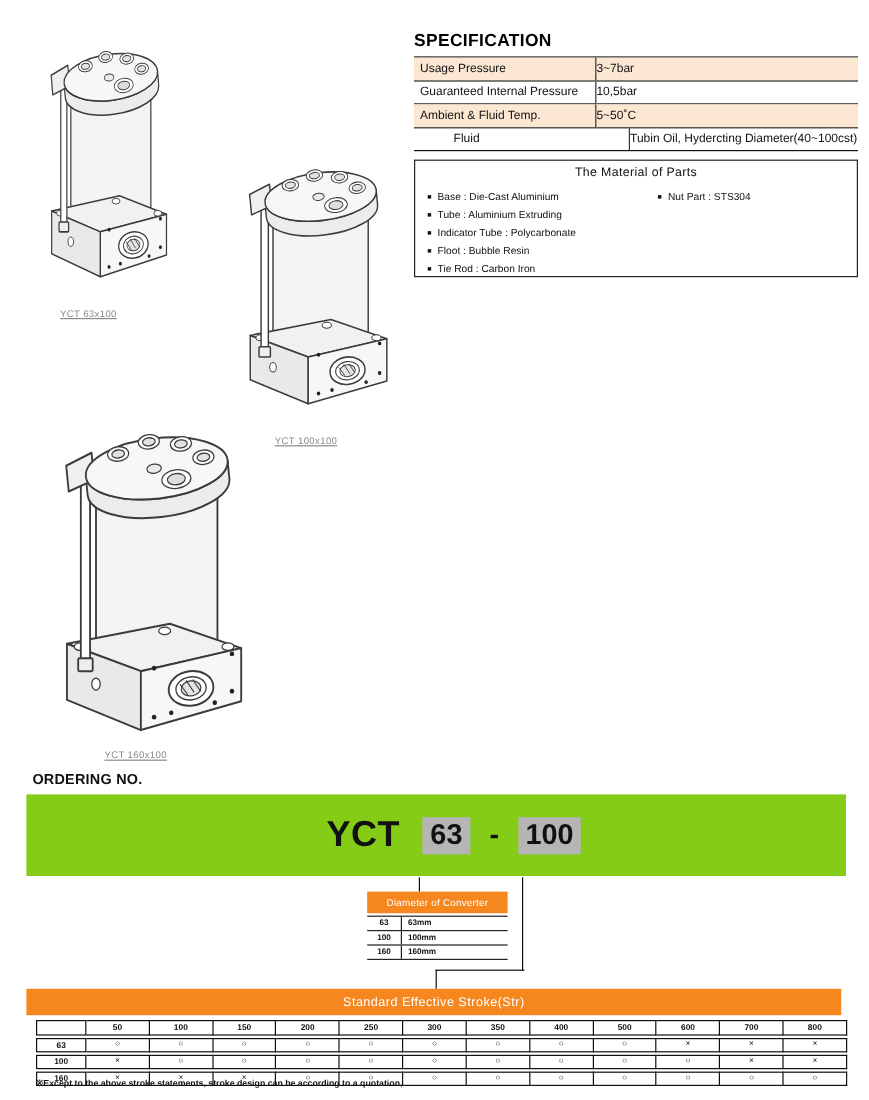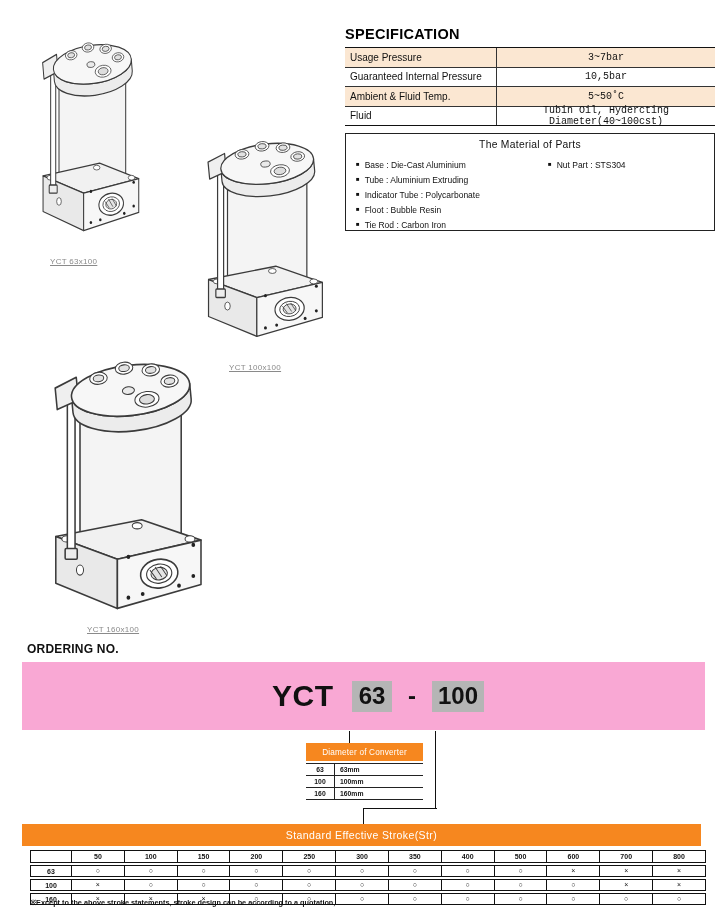--- a/index.html
+++ b/index.html
@@ -8,39 +8,39 @@
 
   
   .drawing{position:absolute;}
   .draw-label{position:absolute;font-size:8px;color:#8a8a8a;letter-spacing:.3px;text-decoration:underline;}
 
   
   .spec{position:absolute;left:345px;top:26px;width:370px;}
   .spec-title{font-size:14.5px;font-weight:bold;letter-spacing:.3px;color:#000;margin:0 0 5px 0;}
   .spec-table{border-top:1.6px solid #111;border-bottom:1.6px solid #111;}
   .spec-row{display:flex;height:18.5px;border-bottom:1px solid #333;align-items:center;font-size:10px;}
-  .spec-row:last-child{border-bottom:none;}
+  .spec-row:last-child{border-bottom:none;margin-left:28px;}
   .spec-row.shaded{background:#FBE7D2;}
   .spec-label{width:146px;padding-left:5px;border-right:1px solid #333;height:100%;display:flex;align-items:center;}
-  .spec-value{flex:1;text-align:center;font-family:Liberation Mono, monospace;}
+  .spec-value{flex:1;text-align:left;}
 
   
   .materials{position:absolute;left:345px;top:133px;width:368px;height:96px;border:1.3px solid #222;}
   .mat-title{text-align:center;font-size:10.3px;margin-top:5px;letter-spacing:.3px;}
   .mat-col{position:absolute;font-size:8.5px;line-height:14.6px;white-space:nowrap;}
   .mat-left{left:10px;top:23px;}
   .mat-right{left:202px;top:23px;}
   .blt{font-size:6px;margin-right:5px;vertical-align:1.5px;}
 
   
   .spec-notes{position:absolute;left:345px;top:237px;font-size:7.2px;font-weight:bold;line-height:9.8px;white-space:nowrap;}
 
   
   .ordering-title{position:absolute;left:27px;top:642px;font-size:12px;font-weight:bold;letter-spacing:.2px;}
-  .band{position:absolute;left:22px;top:662px;width:683px;height:68px;background:#f9a8d4;}
+  .band{position:absolute;left:22px;top:662px;width:683px;height:68px;background:#84cc16;}
   .band-content{position:absolute;left:250px;top:50%;transform:translateY(-50%);display:flex;align-items:center;}
   .model{font-size:30px;font-weight:bold;width:80px;letter-spacing:.5px;}
   .code-box{background:#B5B5B5;font-weight:bold;font-size:24px;display:flex;align-items:center;justify-content:center;height:31px;}
   .box-bore{width:40px;}
   .box-stroke{width:52px;}
   .dash{width:40px;text-align:center;font-size:24px;font-weight:bold;}
 
   
   .cline{position:absolute;background:#111;}
 

